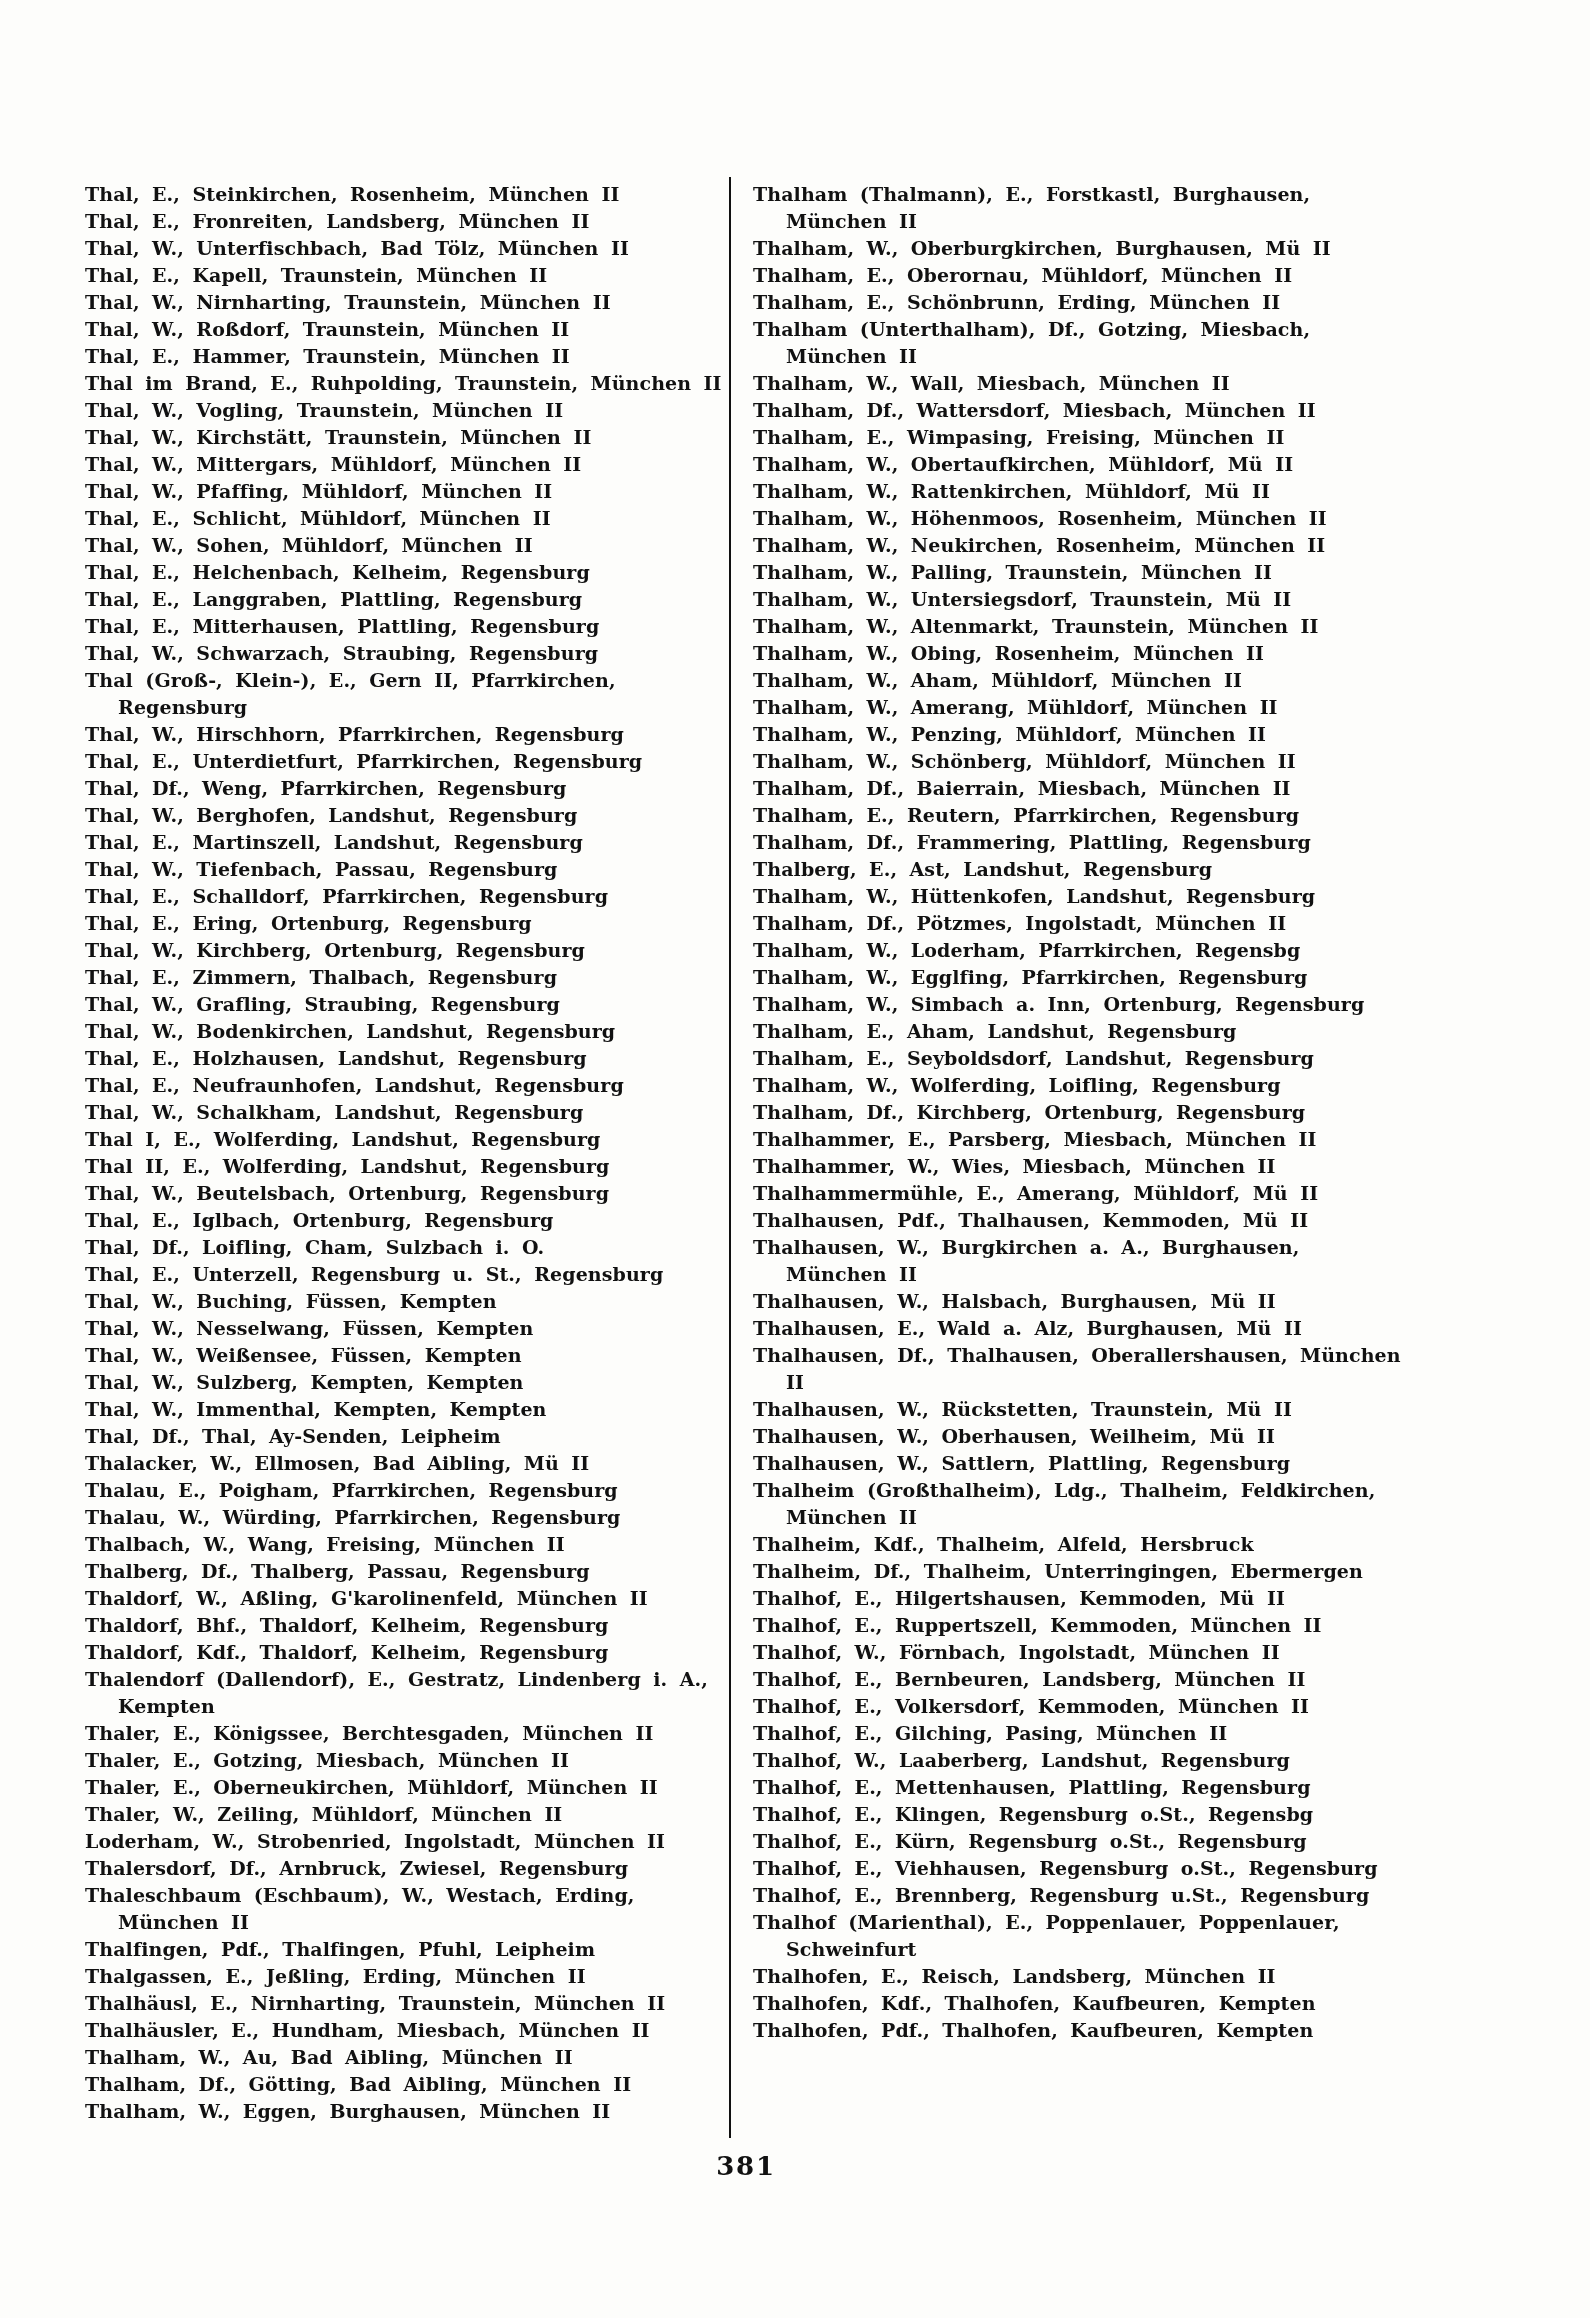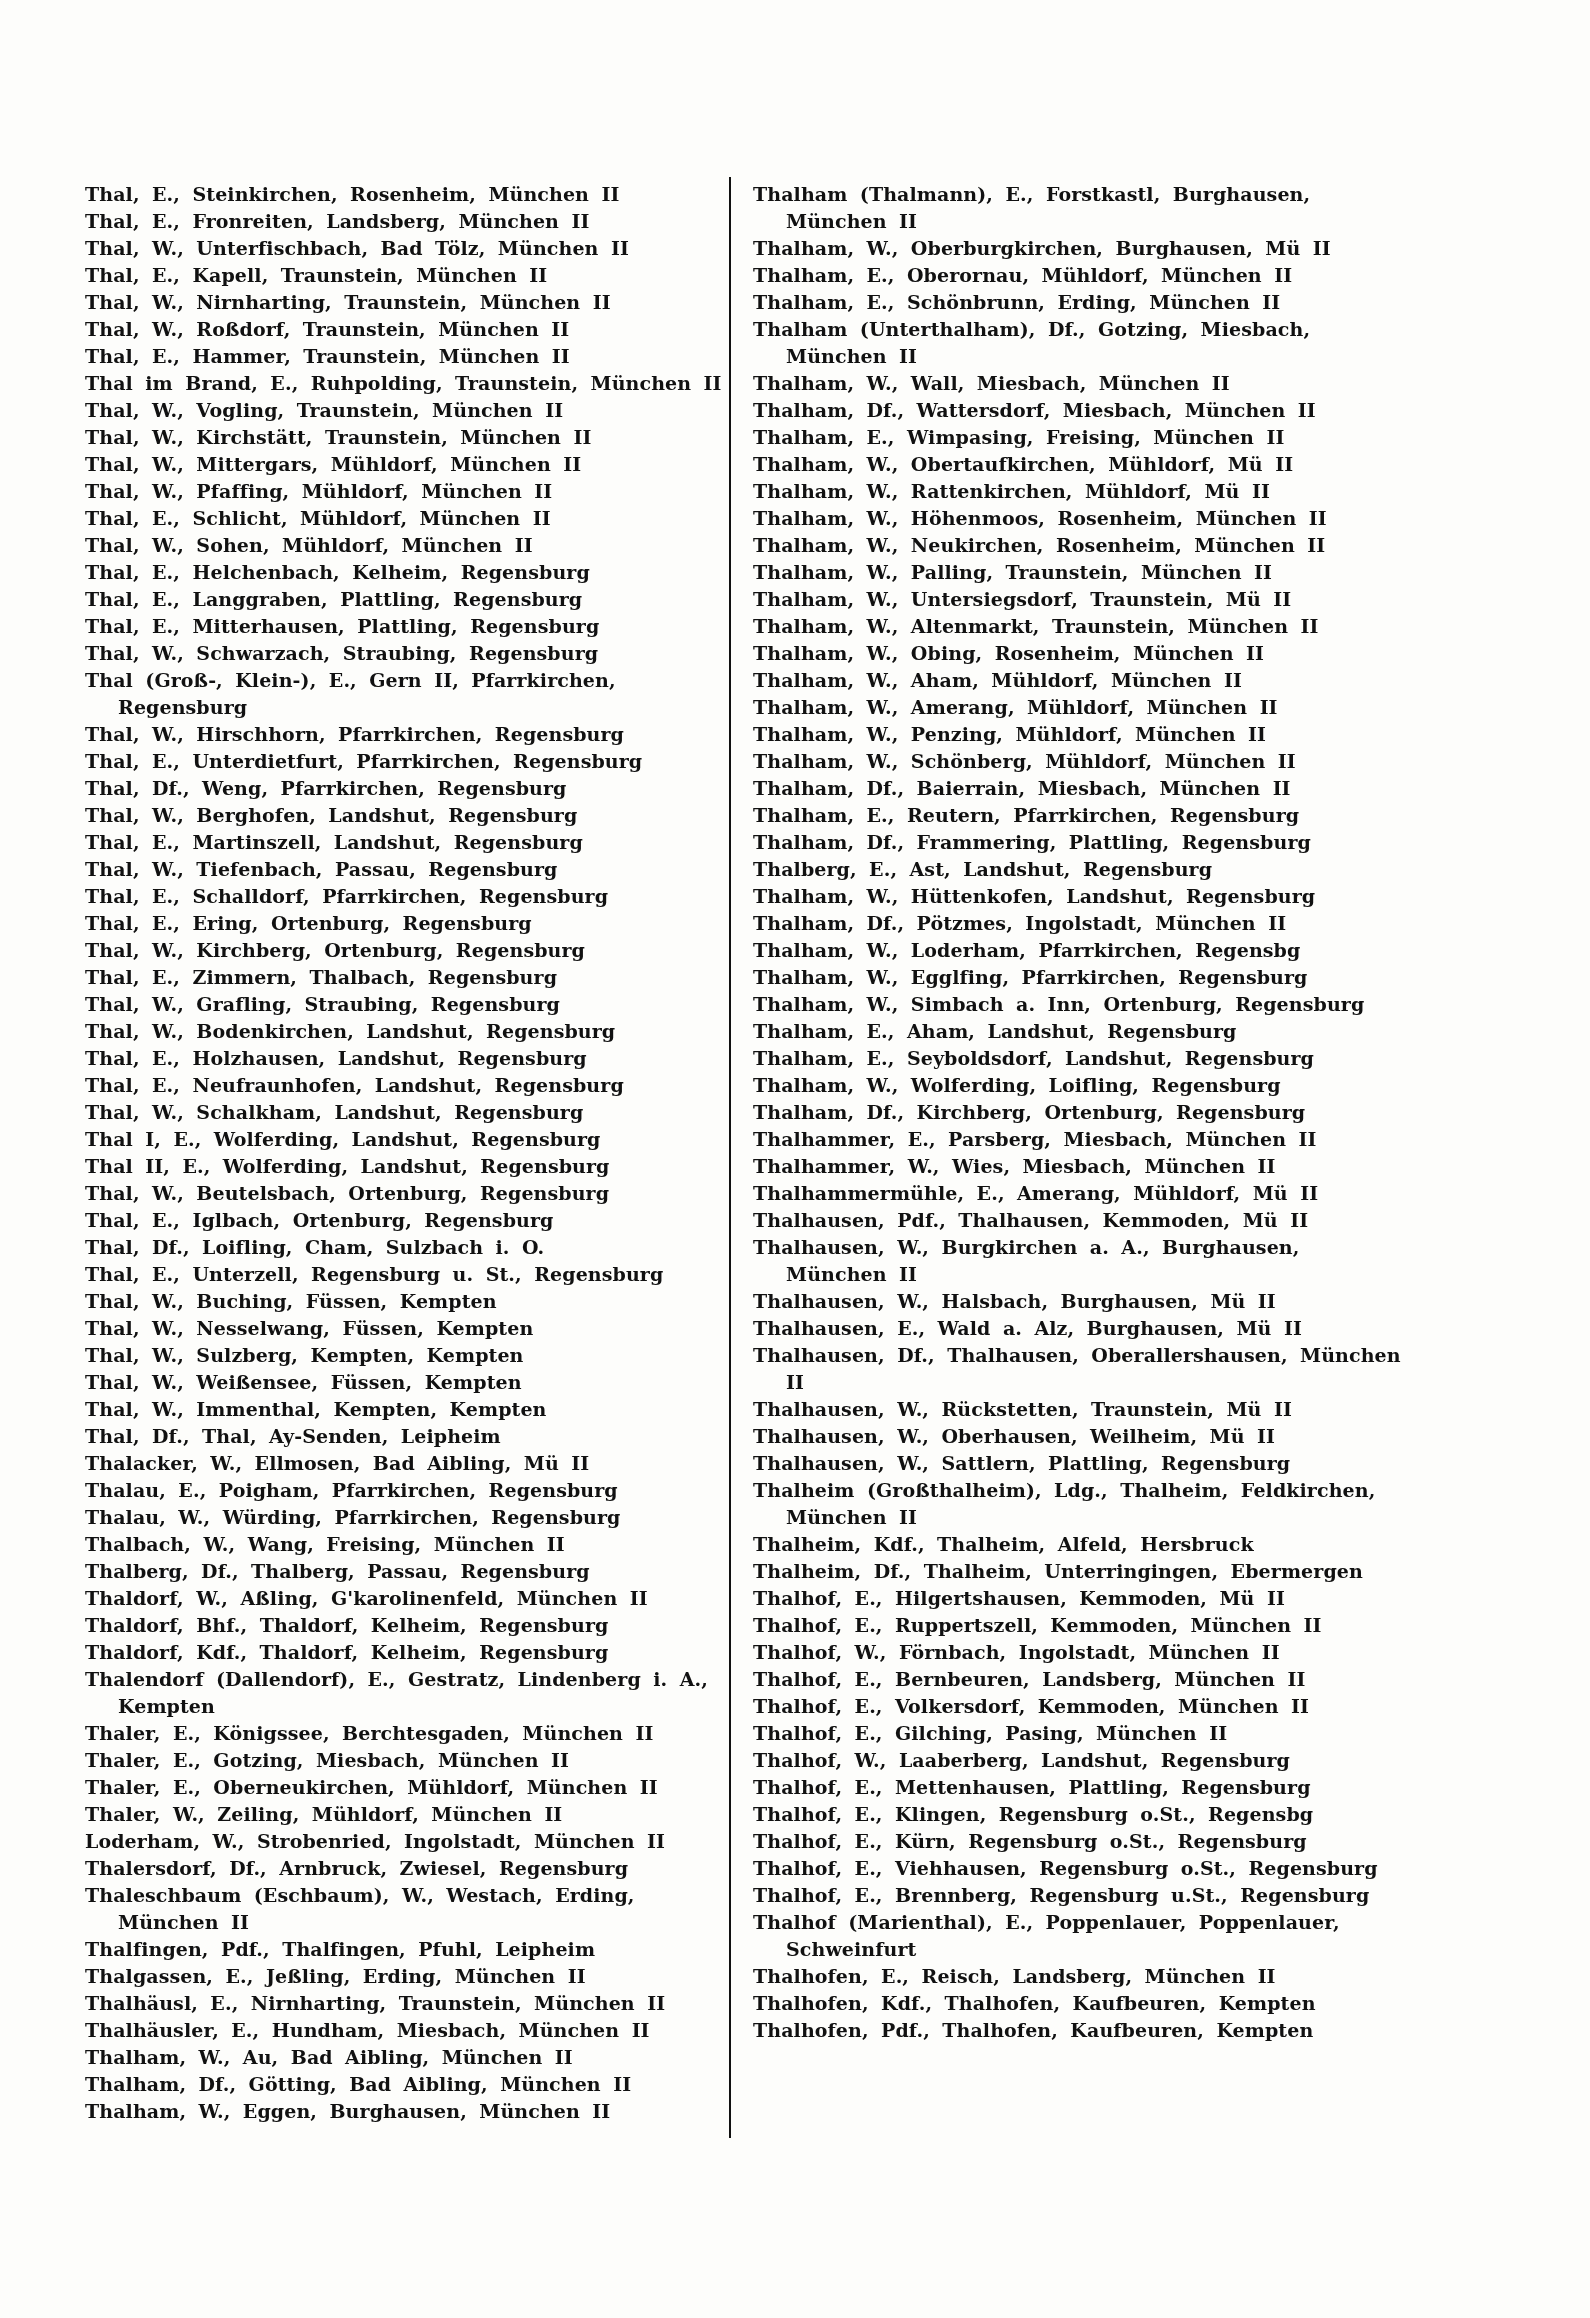--- a/index.html
+++ b/index.html
@@ -91,22 +91,22 @@
       <div class="entry">Thal, E., Neufraunhofen, Landshut, Regensburg</div>
       <div class="entry">Thal, W., Schalkham, Landshut, Regensburg</div>
       <div class="entry">Thal I, E., Wolferding, Landshut, Regensburg</div>
       <div class="entry">Thal II, E., Wolferding, Landshut, Regensburg</div>
       <div class="entry">Thal, W., Beutelsbach, Ortenburg, Regensburg</div>
       <div class="entry">Thal, E., Iglbach, Ortenburg, Regensburg</div>
       <div class="entry">Thal, Df., Loifling, Cham, Sulzbach i. O.</div>
       <div class="entry">Thal, E., Unterzell, Regensburg u. St., Regensburg</div>
       <div class="entry">Thal, W., Buching, Füssen, Kempten</div>
       <div class="entry">Thal, W., Nesselwang, Füssen, Kempten</div>
+      <div class="entry">Thal, W., Weißensee, Füssen, Kempten</div>
       <div class="entry">Thal, W., Sulzberg, Kempten, Kempten</div>
-      <div class="entry">Thal, W., Weißensee, Füssen, Kempten</div>
       <div class="entry">Thal, W., Immenthal, Kempten, Kempten</div>
       <div class="entry">Thal, Df., Thal, Ay-Senden, Leipheim</div>
       <div class="entry">Thalacker, W., Ellmosen, Bad Aibling, Mü II</div>
       <div class="entry">Thalau, E., Poigham, Pfarrkirchen, Regensburg</div>
       <div class="entry">Thalau, W., Würding, Pfarrkirchen, Regensburg</div>
       <div class="entry">Thalbach, W., Wang, Freising, München II</div>
       <div class="entry">Thalberg, Df., Thalberg, Passau, Regensburg</div>
       <div class="entry">Thaldorf, W., Aßling, G'karolinenfeld, München II</div>
       <div class="entry">Thaldorf, Bhf., Thaldorf, Kelheim, Regensburg</div>
       <div class="entry">Thaldorf, Kdf., Thaldorf, Kelheim, Regensburg</div>
@@ -185,14 +185,15 @@
       <div class="entry">Thalhof, E., Mettenhausen, Plattling, Regensburg</div>
       <div class="entry">Thalhof, E., Klingen, Regensburg o.St., Regensbg</div>
       <div class="entry">Thalhof, E., Kürn, Regensburg o.St., Regensburg</div>
       <div class="entry">Thalhof, E., Viehhausen, Regensburg o.St., Regensburg</div>
       <div class="entry">Thalhof, E., Brennberg, Regensburg u.St., Regensburg</div>
       <div class="entry">Thalhof (Marienthal), E., Poppenlauer, Poppenlauer, Schweinfurt</div>
       <div class="entry">Thalhofen, E., Reisch, Landsberg, München II</div>
       <div class="entry">Thalhofen, Kdf., Thalhofen, Kaufbeuren, Kempten</div>
       <div class="entry">Thalhofen, Pdf., Thalhofen, Kaufbeuren, Kempten</div>
     </div>
+  <div class="pagenum">381</div>
 </div>
 
 
 </body></html>

